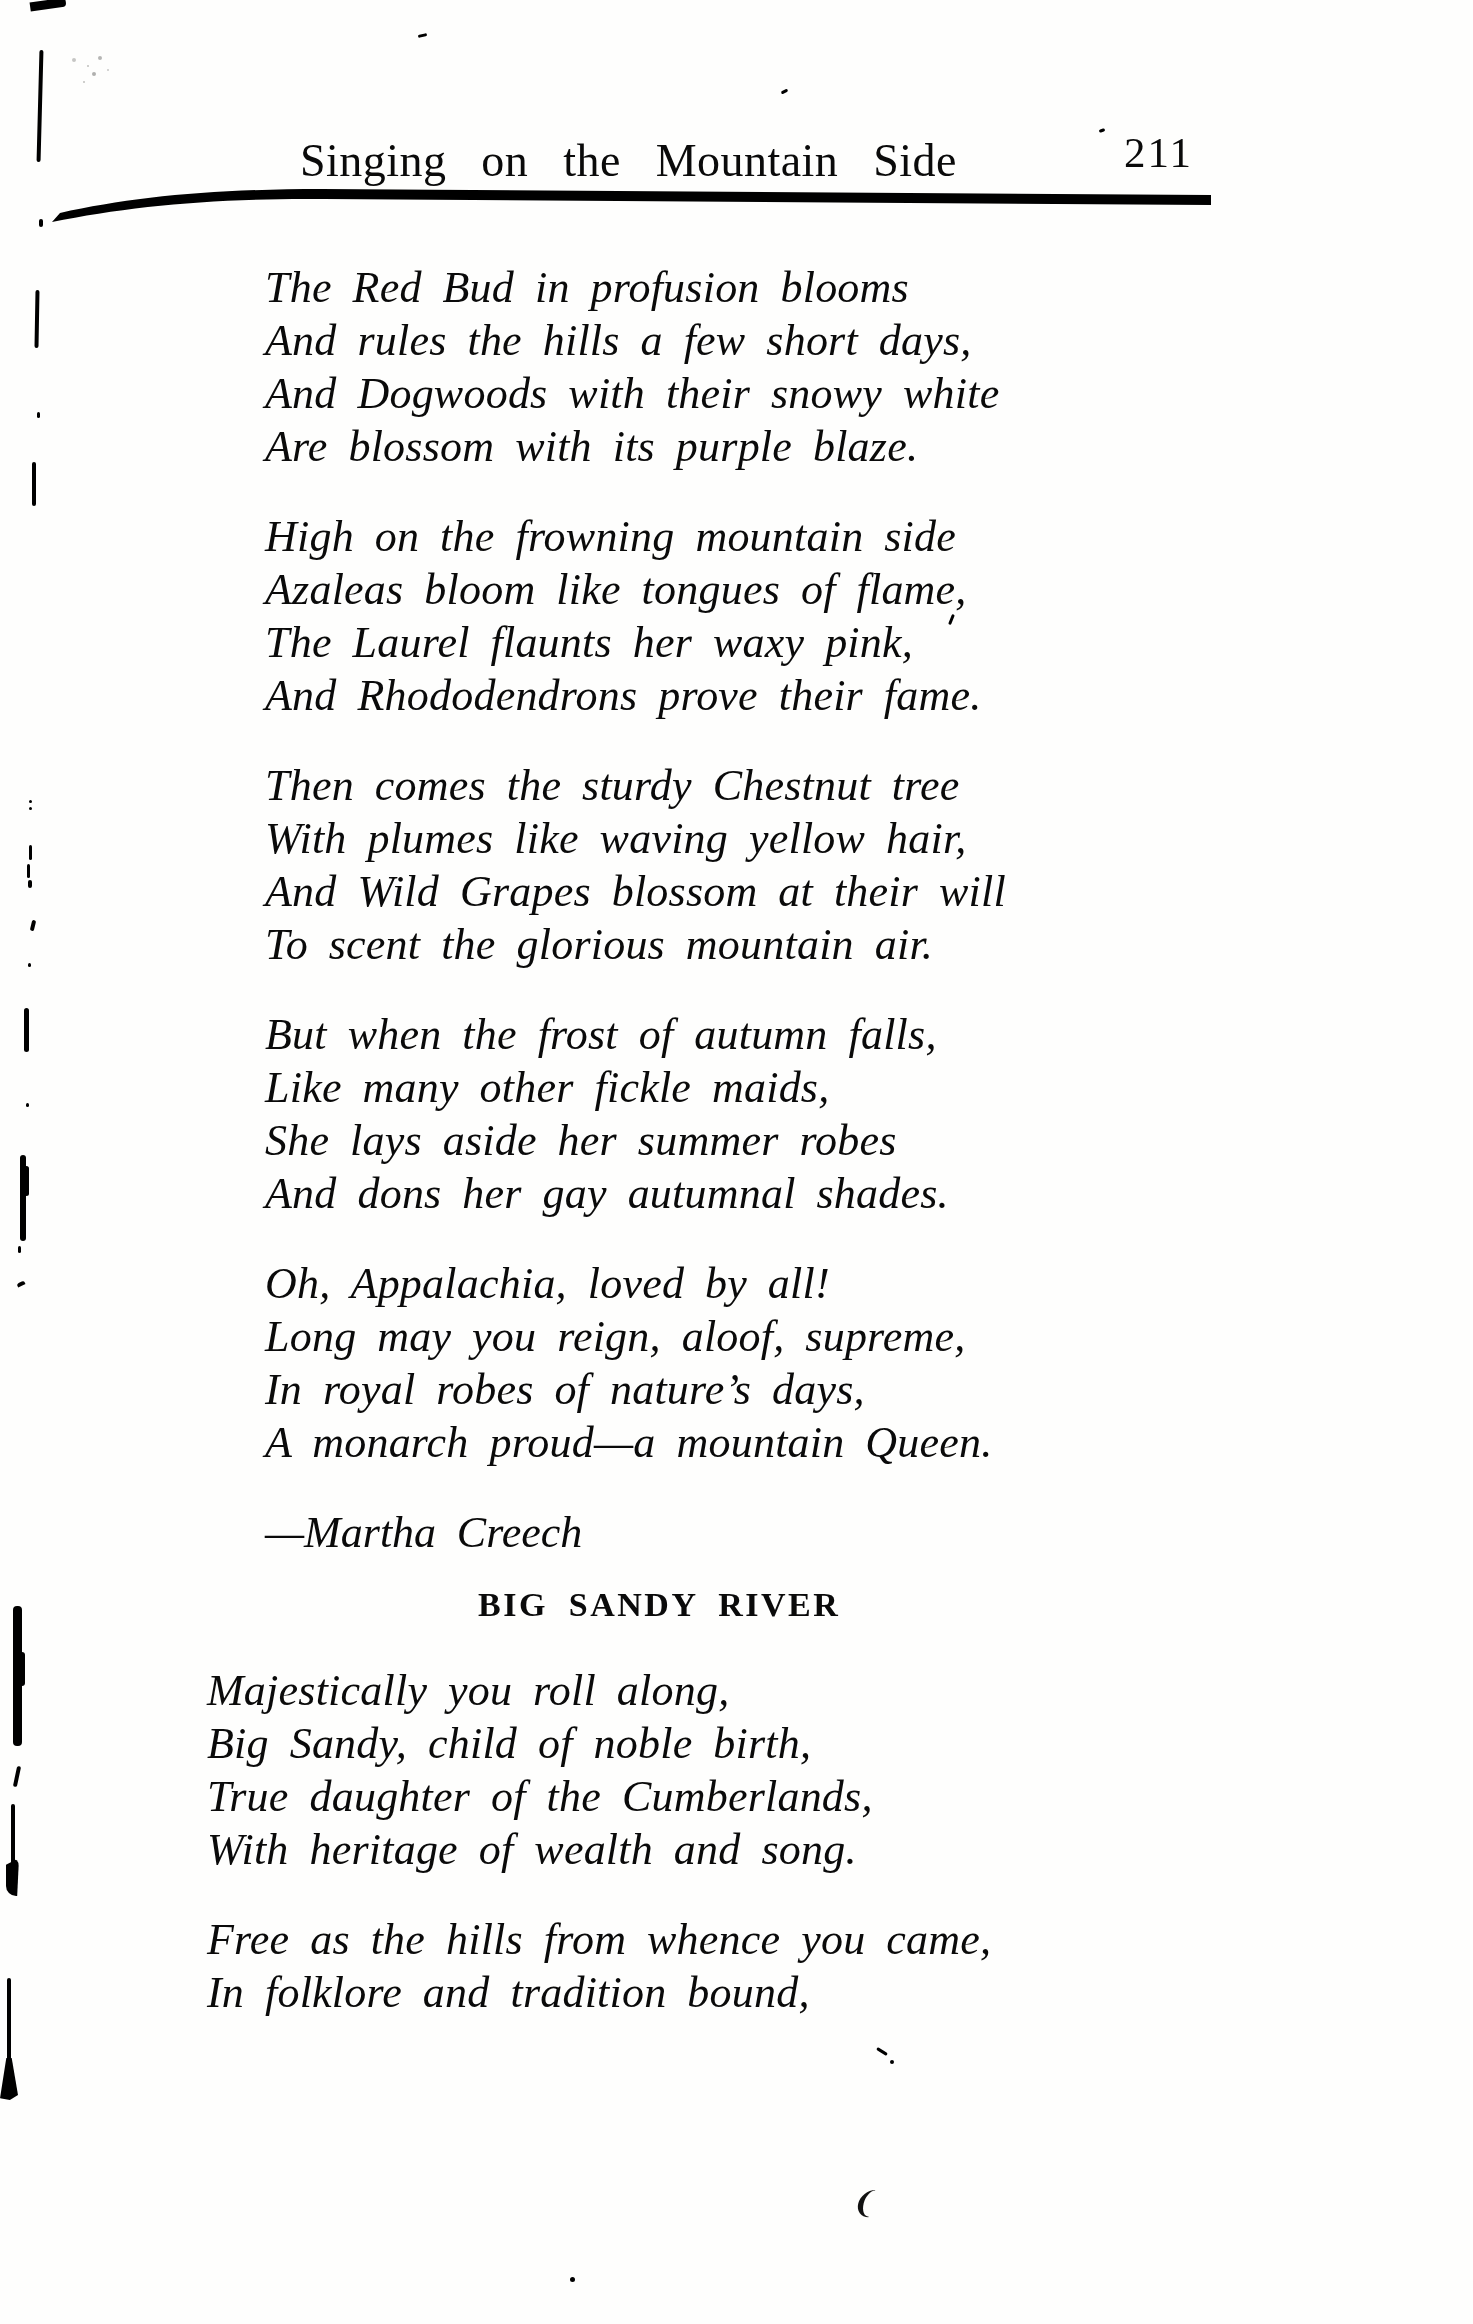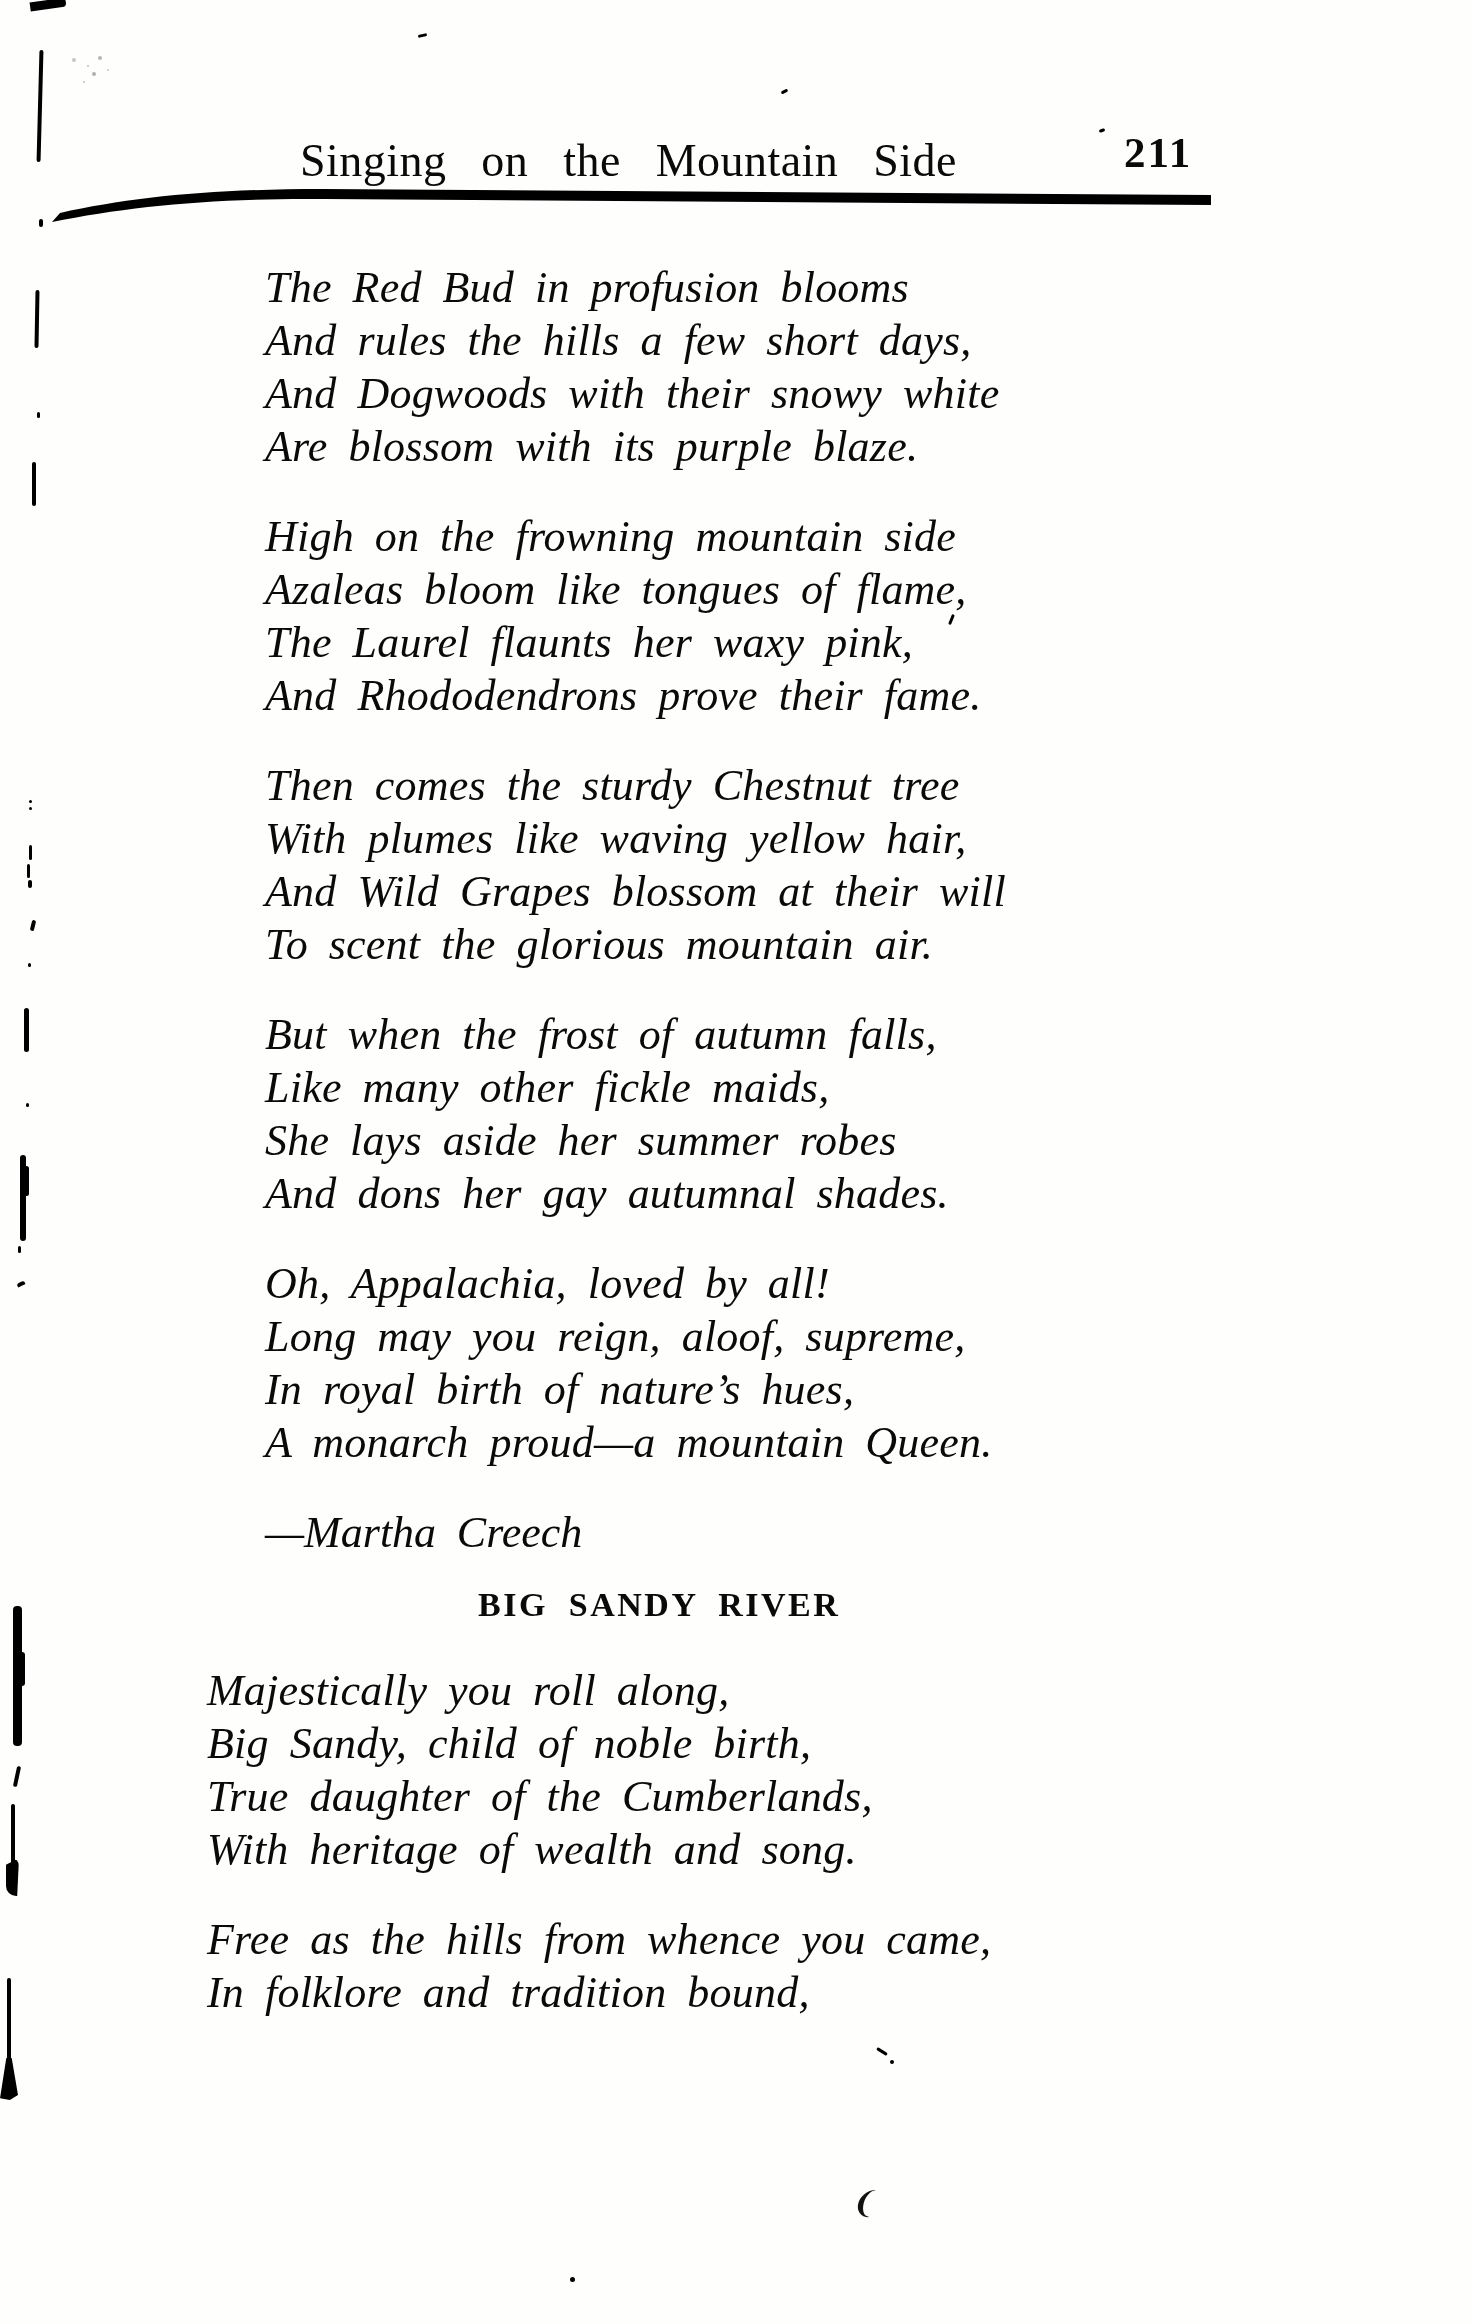--- a/index.html
+++ b/index.html
@@ -8,21 +8,21 @@
     background:#fefefd;color:#0a0a0a;
     font-family:"Liberation Serif","DejaVu Serif",serif;
   }
   .abs{position:absolute;}
   
   .running-head-title{
     left:300px;top:134px;font-size:46px;line-height:53px;
     word-spacing:0.50em;letter-spacing:0.01em;white-space:nowrap;
   }
   .running-head-page{
-    left:1124px;top:128px;font-size:43px;line-height:50px;font-weight:700;
+    left:1124px;top:128px;font-size:43px;line-height:50px;font-weight:400;
     letter-spacing:2px;white-space:nowrap;
   }
   .head-rule{left:40px;top:185px;width:1180px;height:45px;}
   
   .poem{position:absolute;}
   .line{
     font-style:italic;font-size:44px;line-height:53px;height:53px;
     white-space:nowrap;word-spacing:0.22em;letter-spacing:0.005em;
   }
   .stanza{margin:0 0 37px 0;}
@@ -80,21 +80,21 @@
   </div>
   <div class="stanza">
     <div class="line">But when the frost of autumn falls,</div>
     <div class="line">Like many other fickle maids,</div>
     <div class="line">She lays aside her summer robes</div>
     <div class="line">And dons her gay autumnal shades.</div>
   </div>
   <div class="stanza">
     <div class="line">Oh, Appalachia, loved by all!</div>
     <div class="line">Long may you reign, aloof, supreme,</div>
-    <div class="line">In royal birth of nature’s hues,</div>
+    <div class="line">In royal robes of nature’s days,</div>
     <div class="line">A monarch proud—a mountain Queen.</div>
   </div>
   <div class="attribution">—Martha Creech</div>
 </div>
 
 <div class="abs section-heading">BIG SANDY RIVER</div>
 
 <div class="poem" style="left:207px;top:1664px;width:900px;">
   <div class="stanza">
     <div class="line">Majestically you roll along,</div>

